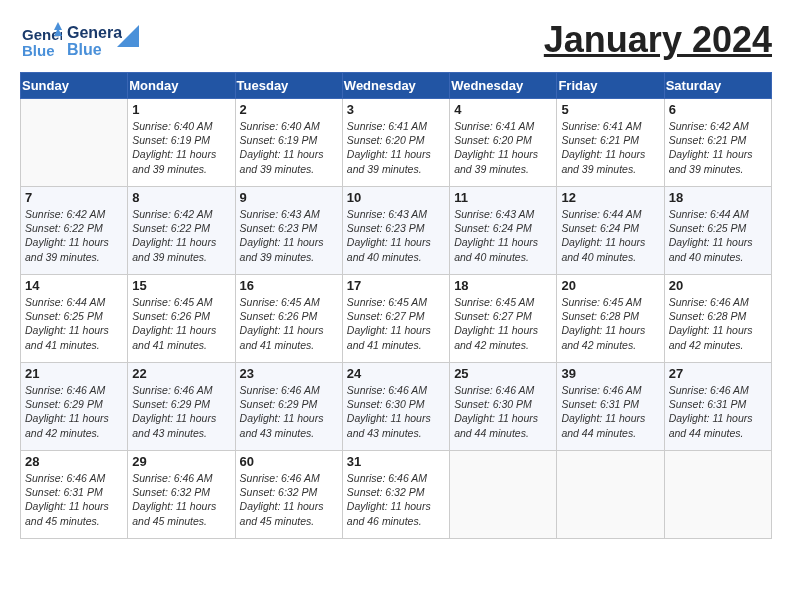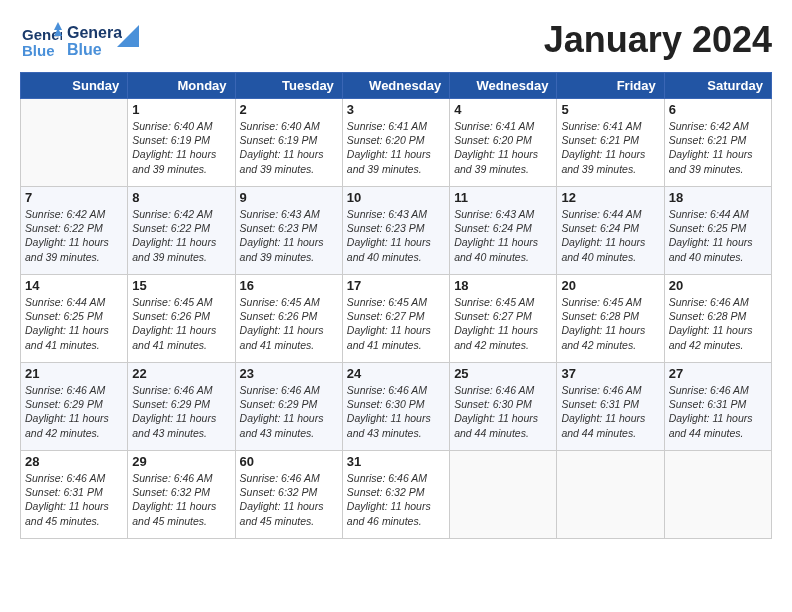--- a/index.html
+++ b/index.html
@@ -28,38 +28,39 @@
       gap: 5px;
     }
     .title-area {
       text-align: right;
     }
     .calendar-title {
       font-size: 36px;
       font-weight: bold;
       color: #222;
       line-height: 1.1;
+      text-decoration: underline;
     }
     .calendar-subtitle {
       font-size: 15px;
       color: #555;
     }
     .calendar {
       width: 100%;
       border-collapse: collapse;
       font-size: 11px;
     }
     .calendar thead th {
       background: #2255a4;
       color: #fff;
-      padding: 5px 8px;
+      padding: 5px 1px;
       font-size: 13px;
       font-weight: bold;
       border: 1px solid #3a66b5;
-      text-align: right;
+      text-align: left;
     }
     .calendar tbody td {
       border: 1px solid #ccc;
       vertical-align: top;
       padding: 3px 4px;
       width: 106px;
       height: 88px;
       background: #fff;
     }
     .calendar tbody tr:nth-child(even) td {
@@ -222,21 +223,21 @@
           </td>
           <td>
             <div class="day-number">24</div>
             <div class="day-info">Sunrise: 6:46 AM<br>Sunset: 6:30 PM<br>Daylight: 11 hours<br>and 43 minutes.</div>
           </td>
           <td>
             <div class="day-number">25</div>
             <div class="day-info">Sunrise: 6:46 AM<br>Sunset: 6:30 PM<br>Daylight: 11 hours<br>and 44 minutes.</div>
           </td>
           <td>
-            <div class="day-number">37</div>
+            <div class="day-number">39</div>
             <div class="day-info">Sunrise: 6:46 AM<br>Sunset: 6:31 PM<br>Daylight: 11 hours<br>and 44 minutes.</div>
           </td>
           <td>
             <div class="day-number">27</div>
             <div class="day-info">Sunrise: 6:46 AM<br>Sunset: 6:31 PM<br>Daylight: 11 hours<br>and 44 minutes.</div>
           </td>
         </tr>
         <tr>
           <td>
             <div class="day-number">28</div>

